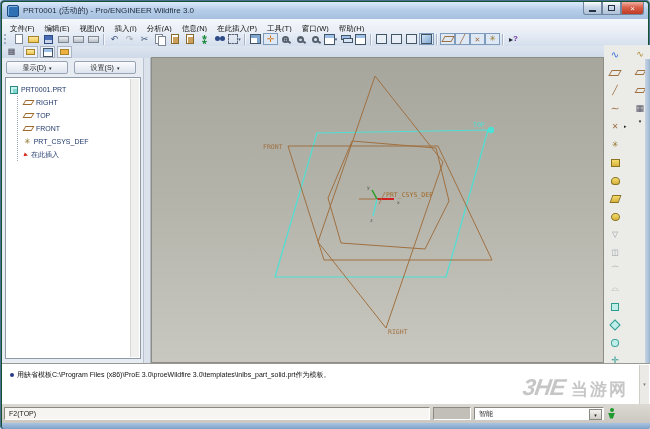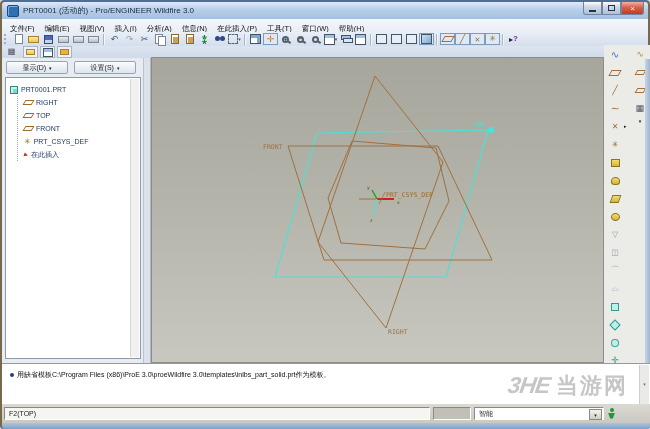--- a/index.html
+++ b/index.html
@@ -1,19 +1,19 @@
 <!DOCTYPE html>
 <html><head>
 <meta charset="utf-8">
 <style>
   html,body{margin:0;padding:0;}
   body{width:650px;height:429px;position:relative;font-family:"Liberation Sans",sans-serif;overflow:hidden;background:#c9d9ec;}
   .abs{position:absolute;}
   
-  .frame{left:0;top:0;width:650px;height:429px;border:1px solid #4d6f96;border-radius:4px 4px 3px 3px;background:#a16207;box-sizing:border-box;}
+  .frame{left:0;top:0;width:650px;height:429px;border:1px solid #4d6f96;border-radius:4px 4px 3px 3px;background:#14532d;box-sizing:border-box;}
   .titlebar{left:1px;top:1px;width:646px;height:17px;border-radius:3px 3px 0 0;background:linear-gradient(#dceafb,#b7cee9 45%,#a5c0de);display:flex;align-items:center;}
   .win-icon{width:10px;height:10px;margin:0 4px 0 5px;background:#2f6fb4;border:1px solid #1d4a7e;border-radius:2px;box-shadow:inset 1px 1px 0 #7fb2e0;}
   .title-text{font-size:8px;color:#1c2a3a;white-space:nowrap;}
   .capbtns{right:5px;top:1px;display:flex;}
   .capbtn{width:19px;height:13px;border:1px solid #6f85a0;border-top:none;background:linear-gradient(#fdfeff,#cdd9e8 40%,#afc2d8);display:flex;align-items:center;justify-content:center;font-size:7px;color:#243246;box-sizing:border-box;}
   .capbtn.min{border-radius:0 0 0 3px;}
   .capbtn.close{width:23px;background:linear-gradient(#f3b0a4,#d9604a 45%,#c03a24);color:#fff;border-radius:0 0 3px 0;font-size:8px;}
   .minbar{width:7px;height:2px;background:#243246;margin-top:5px;}
   .maxbox{width:7px;height:6px;border:1.5px solid #243246;box-sizing:border-box;}
   
@@ -73,21 +73,21 @@
   .rtb2{position:absolute;left:28px;top:2px;width:16px;display:flex;flex-direction:column;align-items:center;}
   .ric{width:15px;height:15px;margin-bottom:3px;display:flex;align-items:center;justify-content:center;position:relative;flex:none;}
   .flyout{position:absolute;right:-4px;top:4px;font-size:5px;color:#222;}
   .vscroll{position:absolute;right:0;top:14px;width:5px;height:304px;background:linear-gradient(90deg,#c6d5e6,#9fb6cf);}
   
   .msgarea{left:1px;top:362px;width:648px;height:41px;background:#fff;border-top:1px solid #9a9a94;box-sizing:border-box;}
   .msg{position:absolute;left:8px;top:6px;font-size:7px;color:#111;display:flex;align-items:center;gap:3px;white-space:nowrap;}
   .bullet{width:4px;height:4px;background:#2a3a8a;border-radius:50%;flex:none;}
   .watermark{position:absolute;right:22px;bottom:3px;color:#c6c6c6;font-weight:bold;display:flex;align-items:baseline;gap:6px;}
   .wm-logo{font-size:23px;letter-spacing:-1px;font-style:italic;transform:skewX(-8deg);}
-  .wm-site{font-size:22px;letter-spacing:2px;}
+  .wm-site{font-size:17px;letter-spacing:2px;}
   .msg-scroll{position:absolute;right:1px;top:1px;width:9px;height:39px;background:#eceae6;border-left:1px solid #d0cec8;font-size:5px;color:#777;text-align:center;line-height:39px;}
   .statusbar{left:1px;top:403px;width:648px;height:19px;background:linear-gradient(#dcd9d3,#cbc8c2);display:flex;align-items:center;padding:0 2px;box-sizing:border-box;gap:3px;}
   .stfield{height:13px;background:#f6f5f1;border:1px solid;border-color:#8a8a84 #fff #fff #8a8a84;font-size:7px;color:#222;display:flex;align-items:center;padding:0 4px;box-sizing:border-box;}
   .f2{width:426px;}
   .graychip{width:38px;height:13px;background:#c2bfb9;border:1px solid;border-color:#8a8a84 #fff #fff #8a8a84;box-sizing:border-box;}
   .combo{width:130px;height:13px;background:#fff;border:1px solid;border-color:#8a8a84 #fff #fff #8a8a84;font-size:7px;color:#222;display:flex;align-items:center;padding-left:4px;box-sizing:border-box;position:relative;}
   .combo-arrow{position:absolute;right:1px;top:1px;width:11px;height:9px;background:linear-gradient(#f4f3ef,#cfccc6);border:1px solid #8a8a84;font-size:5px;display:flex;align-items:center;justify-content:center;color:#222;}
   .filterman{width:9px;height:11px;position:relative;}
   .filterman i{position:absolute;left:2.5px;top:0;width:4px;height:4px;border-radius:50%;background:#1f9a2f;}
   .filterman b{position:absolute;left:1px;top:4.5px;width:7px;height:6px;background:#1f9a2f;clip-path:polygon(0 0,100% 0,70% 100%,30% 100%);}

